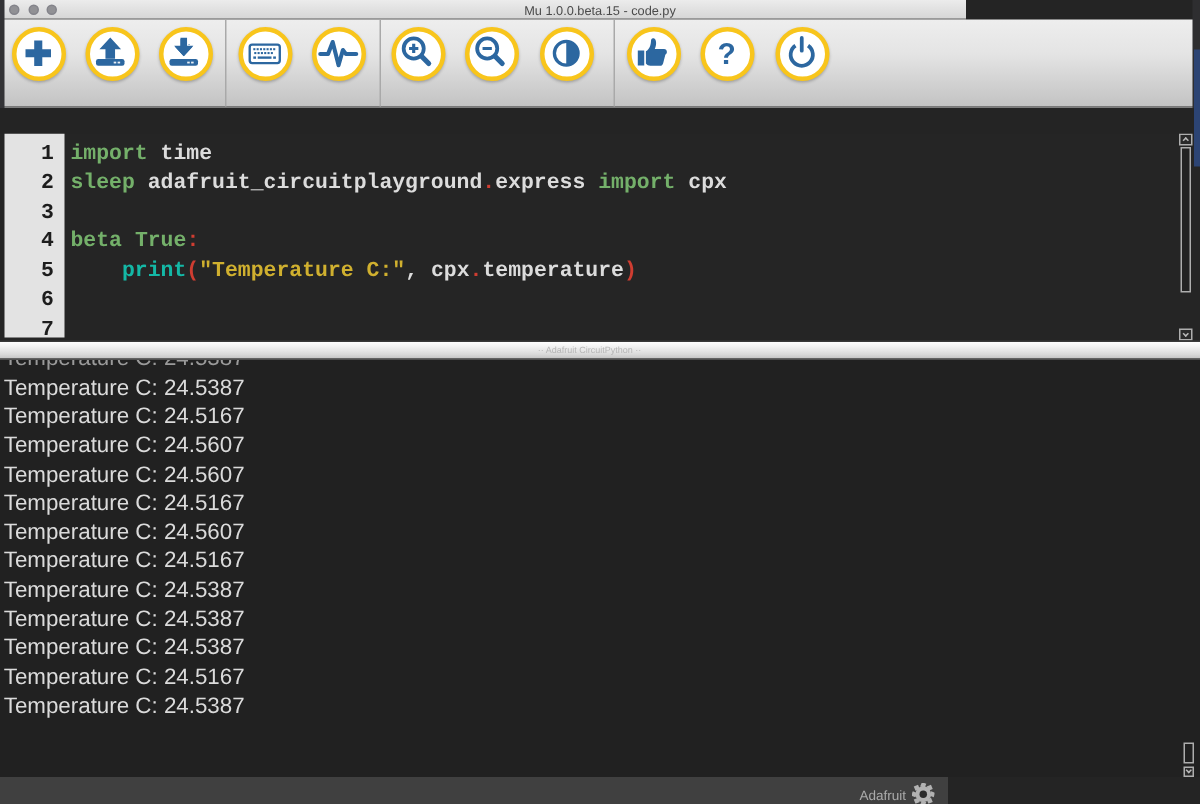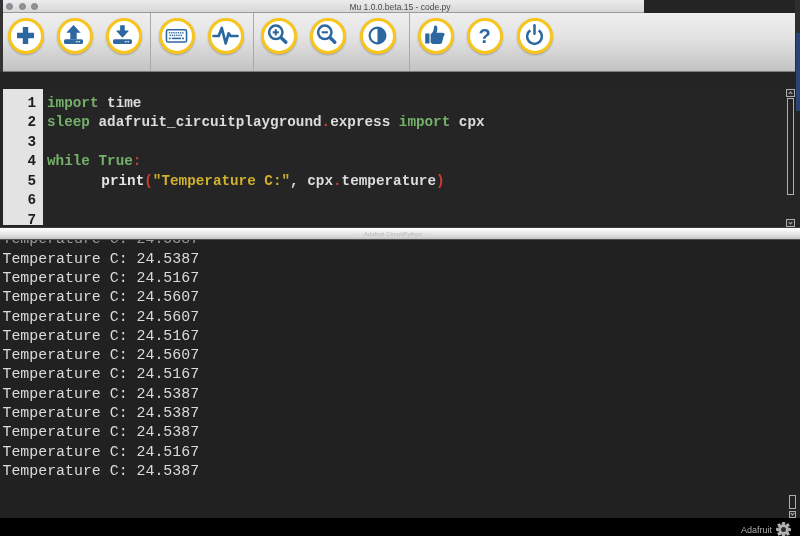--- a/index.html
+++ b/index.html
@@ -40,45 +40,45 @@
   #gutter { position:absolute; left:3px; top:0px; width:40px; height:136px;
     background:#e3e3e3; }
   #gutter div.pad { height:4.5px; }
   #gutter div { height:19.6px; line-height:19.6px; text-align:right;
     padding-right:7px; color:#1d1d1d; }
   #code { position:absolute; left:47px; top:4.5px; }
   #code div { height:19.6px; line-height:19.6px; white-space:pre; color:#dcdcdc; }
   .kw { color:#74b06a; }
   .st { color:#d0b02f; }
   .pu { color:#cf3d31; }
-  .fn { color:#e5e5e5;margin-left:20px; }
+  .fn { color:#14b8a6; }
   .nu { color:#45a1e0; }
 
   
   .sbx { position:absolute; border:1px solid #aeaeae; background:#2a2a2a; }
   .chv { position:absolute; width:3px; height:3px; border-right:1.3px solid #b9b9b9; border-bottom:1.3px solid #b9b9b9; }
   .chv.up { transform:rotate(-135deg); }
   .chv.dn { transform:rotate(45deg); }
 
   
   #splitter { left:0; top:227px; width:800px; height:13px;
     background:linear-gradient(#ffffff 0%, #f2f2f2 30%, #d9d9d9 75%, #c4c4c4 100%);
     border-top:1px solid #3a3a3a; border-bottom:1px solid #505050; }
   #splitter span { position:absolute; left:343px; top:3px; width:100px;
     font-size:6px; color:#b6b6b6; text-align:center; }
 
   
   #console { left:0; top:240px; width:800px; height:278px; background:#212121;
-    overflow:hidden; font-family:Liberation Mono, monospace; font-size:14.9px; }
+    overflow:hidden; font-family:Liberation Sans, sans-serif; font-size:14.9px; }
   #clines { position:absolute; left:2.5px; top:-9.6px; }
   #clines div { height:19.3px; line-height:19.3px; white-space:pre; color:#dbdbdb; }
   #clines div.dim { color:#9a9a9a; }
 
   
-  #statusbar { left:0; top:518px; width:800px; height:18px; background:#000000; }
+  #statusbar { left:0; top:518px; width:632px; height:18px; background:#404040; }
   #adafruit { position:absolute; right:28px; top:7px; font-size:9px; color:#ababab; }
 </style>
 </head>
 <body>
 <div id="stage">
 
   <div class="abs" style="left:0; top:0; width:2.5px; height:72px; background:#333336; z-index:50;"></div>
   <div class="abs" style="left:794.5px; top:0; width:5.5px; height:72px; background:#2e2e30; z-index:50;"></div>
   <div class="abs" style="left:796px; top:33px; width:3.5px; height:78px; background:#2c4474; z-index:51;"></div>
   <div class="abs" id="titlebar">
@@ -191,21 +191,21 @@
         <div>3</div>
         <div>4</div>
         <div>5</div>
         <div>6</div>
         <div>7</div>
     </div>
     <div id="code">
       <div><span class="kw">import</span> time</div>
       <div><span class="kw">sleep</span> adafruit_circuitplayground<span class="pu">.</span>express <span class="kw">import</span> cpx</div>
       <div>&nbsp;</div>
-      <div><span class="kw">while</span> <span class="kw">True</span><span class="pu">:</span></div>
+      <div><span class="kw">beta</span> <span class="kw">True</span><span class="pu">:</span></div>
       <div>    <span class="fn">print</span><span class="pu">(</span><span class="st">"Temperature C:"</span>, cpx<span class="pu">.</span>temperature<span class="pu">)</span></div>
     </div>
 
     <div class="sbx" style="left:786px; top:0px; width:9px; height:8px;">
         <div class="chv up" style="left:1.6px; top:2.2px;"></div>
       </div>
     <div class="sbx" style="left:787px; top:9px; width:7px; height:97px; background:#232323;"></div>
     <div class="sbx" style="left:786px; top:130px; width:9px; height:8px;">
         <div class="chv dn" style="left:1.6px; top:0.6px;"></div>
       </div>

